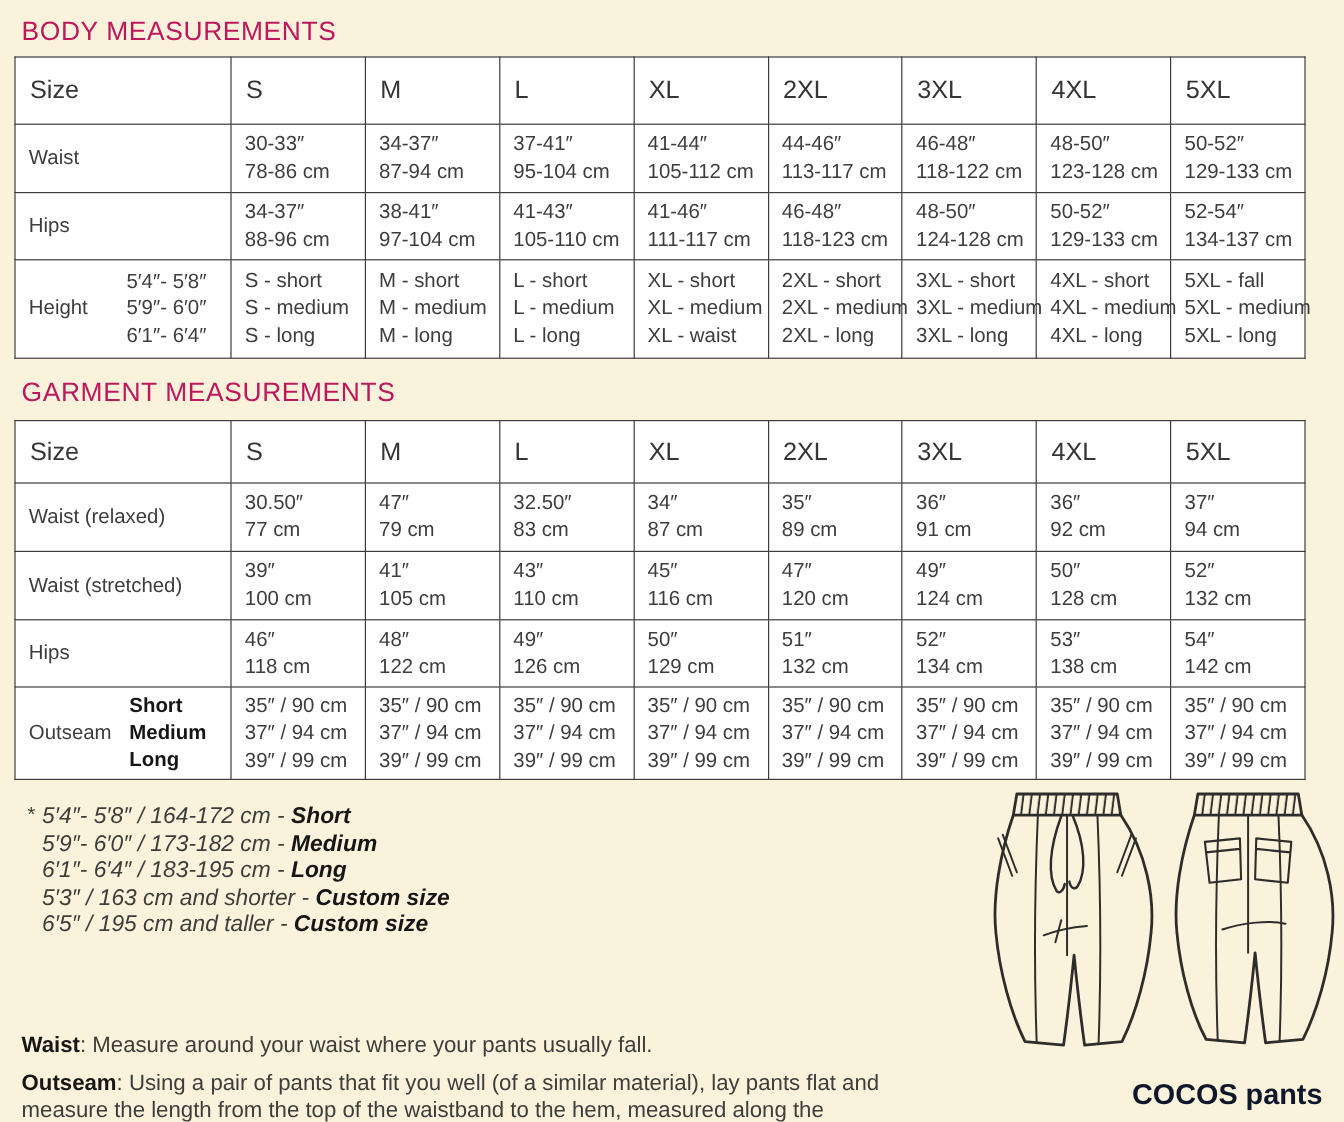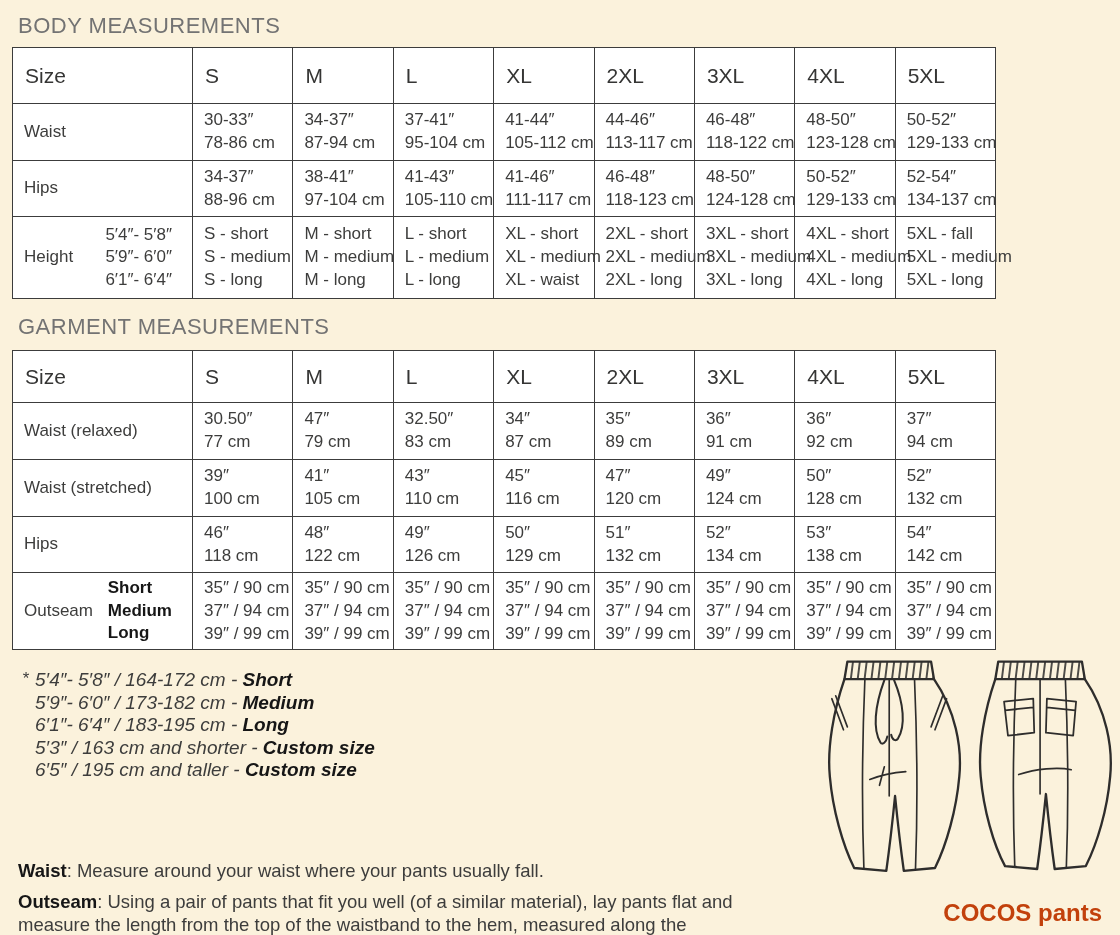--- a/index.html
+++ b/index.html
@@ -7,28 +7,28 @@
   body{
     font-family:"Liberation Sans","DejaVu Sans",sans-serif;
     background:#FBF2DC;
     color:#3D3D3C;
     width:1120px; height:935px; position:relative; overflow:hidden;
   }
   .page{ position:absolute; inset:0; }
 
   .section-title{
     position:absolute; left:18px;
-    font-size:22px; letter-spacing:0.5px; color:#737373;
+    font-size:22px; letter-spacing:0.5px; color:#be185d;
     font-weight:normal;
   }
   #body-title{ top:13px; }
   #garment-title{ top:314px; }
 
   table.meas{
-    position:absolute; left:12px; width:984px;
+    position:absolute; left:12px; width:1076px;
     border-collapse:collapse; table-layout:fixed;
     background:#FFFFFF;
   }
   #body-table{ top:47px; }
   #garment-table{ top:350px; }
   table.meas th, table.meas td{
     border:1.5px solid #3C3C3C;
     vertical-align:middle;
     text-align:left;
   }
@@ -56,21 +56,21 @@
   #instructions{
     position:absolute; left:18px; top:826px; width:748px;
     font-size:18.5px; line-height:23px; color:#3D3D3C;margin-top:33px;
   }
   #instructions p{ margin-bottom:8px; }
   #instructions b{ color:#161616; }
 
   #pants-art{ position:absolute; left:824px; top:650px; }
   #brand-label{
     position:absolute; right:18px; top:899px;
-    font-size:24px; font-weight:bold; color:#c2410c; letter-spacing:0px;
+    font-size:24px; font-weight:bold; color:#0f172a; letter-spacing:0px;
   }
 </style>
 </head>
 <body>
 
 <div class="page">
 
   <h2 class="section-title" id="body-title">BODY MEASUREMENTS</h2>
 
   <table class="meas" id="body-table">

